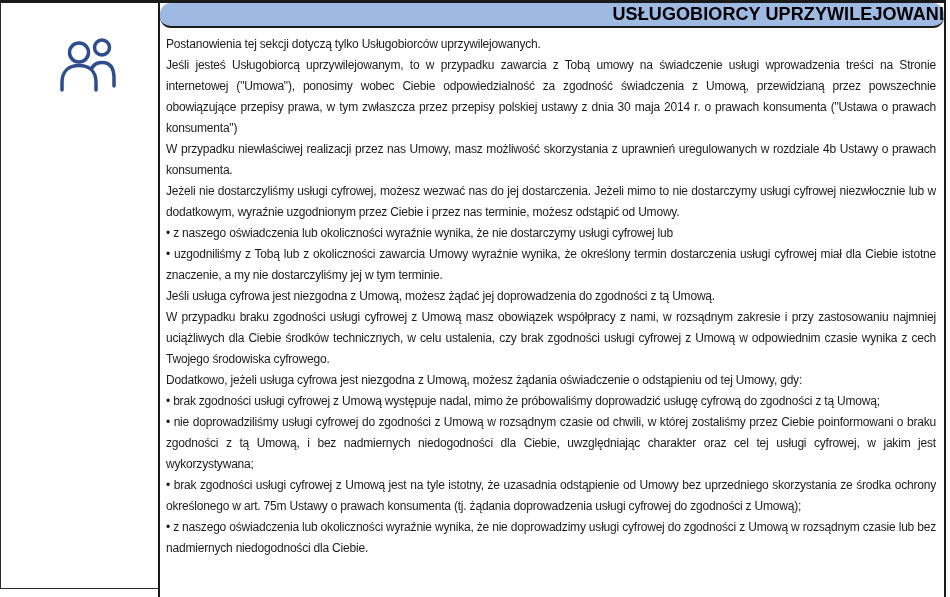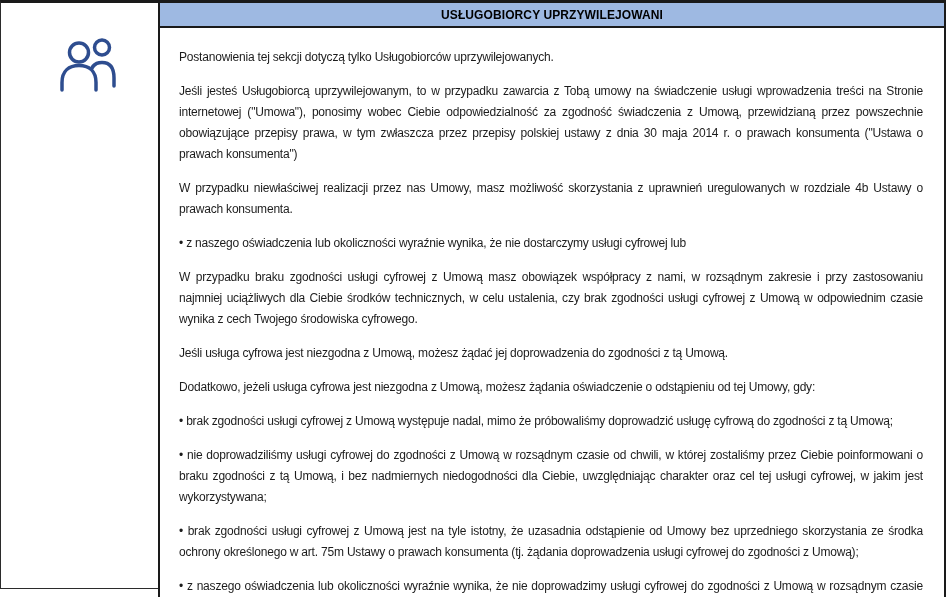--- a/index.html
+++ b/index.html
@@ -39,35 +39,36 @@
     border-top: 3px solid #1a1a1a;
     background: #ffffff;
     overflow: hidden;
   }
   .header-bar {
     height: 25px;
     background: #9eb9e2;
     border-bottom: 2px solid #1a1a1a;
     display: flex;
     align-items: center;
-    justify-content: center;
+    justify-content: flex-end;
     font-weight: bold;
-    font-size: 12px;
+    font-size: 18px;
     letter-spacing: 0.1px;
     color: #000000;
+    border-radius: 11px;
   }
   .body-text {
     padding: 6px 8px 0 6px;
     font-size: 12px;
     letter-spacing: -0.2px;
     line-height: 21px;
     text-align: justify;
     color: #1c1c1c;
   }
-  .body-text p { margin: 13px; }
+  .body-text p { margin: 0; }
 </style>
 </head>
 <body>
 
 <div class="sheet">
 
   <div class="icon-cell">
     <div class="icon-wrap">
       <svg width="60" height="56" viewBox="0 0 60 56" aria-hidden="true">
 
@@ -81,23 +82,25 @@
   </div>
 
   <div class="content-cell">
     <div class="header-bar">
       <span>USŁUGOBIORCY UPRZYWILEJOWANI</span>
     </div>
     <div class="body-text">
       <p>Postanowienia tej sekcji dotyczą tylko Usługobiorców uprzywilejowanych.</p>
       <p>Jeśli jesteś Usługobiorcą uprzywilejowanym, to w przypadku zawarcia z Tobą umowy na świadczenie usługi wprowadzenia treści na Stronie internetowej ("Umowa"), ponosimy wobec Ciebie odpowiedzialność za zgodność świadczenia z Umową, przewidzianą przez powszechnie obowiązujące przepisy prawa, w tym zwłaszcza przez przepisy polskiej ustawy z dnia 30 maja 2014 r. o prawach konsumenta ("Ustawa o prawach konsumenta")</p>
       <p>W przypadku niewłaściwej realizacji przez nas Umowy, masz możliwość skorzystania z uprawnień uregulowanych w rozdziale 4b Ustawy o prawach konsumenta.</p>
+      <p>Jeżeli nie dostarczyliśmy usługi cyfrowej, możesz wezwać nas do jej dostarczenia. Jeżeli mimo to nie dostarczymy usługi cyfrowej niezwłocznie lub w dodatkowym, wyraźnie uzgodnionym przez Ciebie i przez nas terminie, możesz odstąpić od Umowy.</p>
       <p>• z naszego oświadczenia lub okoliczności wyraźnie wynika, że nie dostarczymy usługi cyfrowej lub</p>
+      <p>• uzgodniliśmy z Tobą lub z okoliczności zawarcia Umowy wyraźnie wynika, że określony termin dostarczenia usługi cyfrowej miał dla Ciebie istotne znaczenie, a my nie dostarczyliśmy jej w tym terminie.</p>
+      <p>Jeśli usługa cyfrowa jest niezgodna z Umową, możesz żądać jej doprowadzenia do zgodności z tą Umową.</p>
       <p>W przypadku braku zgodności usługi cyfrowej z Umową masz obowiązek współpracy z nami, w rozsądnym zakresie i przy zastosowaniu najmniej uciążliwych dla Ciebie środków technicznych, w celu ustalenia, czy brak zgodności usługi cyfrowej z Umową w odpowiednim czasie wynika z cech Twojego środowiska cyfrowego.</p>
-      <p>Jeśli usługa cyfrowa jest niezgodna z Umową, możesz żądać jej doprowadzenia do zgodności z tą Umową.</p>
       <p>Dodatkowo, jeżeli usługa cyfrowa jest niezgodna z Umową, możesz żądania oświadczenie o odstąpieniu od tej Umowy, gdy:</p>
       <p>• brak zgodności usługi cyfrowej z Umową występuje nadal, mimo że próbowaliśmy doprowadzić usługę cyfrową do zgodności z tą Umową;</p>
       <p>• nie doprowadziliśmy usługi cyfrowej do zgodności z Umową w rozsądnym czasie od chwili, w której zostaliśmy przez Ciebie poinformowani o braku zgodności z tą Umową, i bez nadmiernych niedogodności dla Ciebie, uwzględniając charakter oraz cel tej usługi cyfrowej, w jakim jest wykorzystywana;</p>
       <p>• brak zgodności usługi cyfrowej z Umową jest na tyle istotny, że uzasadnia odstąpienie od Umowy bez uprzedniego skorzystania ze środka ochrony określonego w art. 75m Ustawy o prawach konsumenta (tj. żądania doprowadzenia usługi cyfrowej do zgodności z Umową);</p>
       <p>• z naszego oświadczenia lub okoliczności wyraźnie wynika, że nie doprowadzimy usługi cyfrowej do zgodności z Umową w rozsądnym czasie lub bez nadmiernych niedogodności dla Ciebie.</p>
     </div>
   </div>
 
 </div>
 

